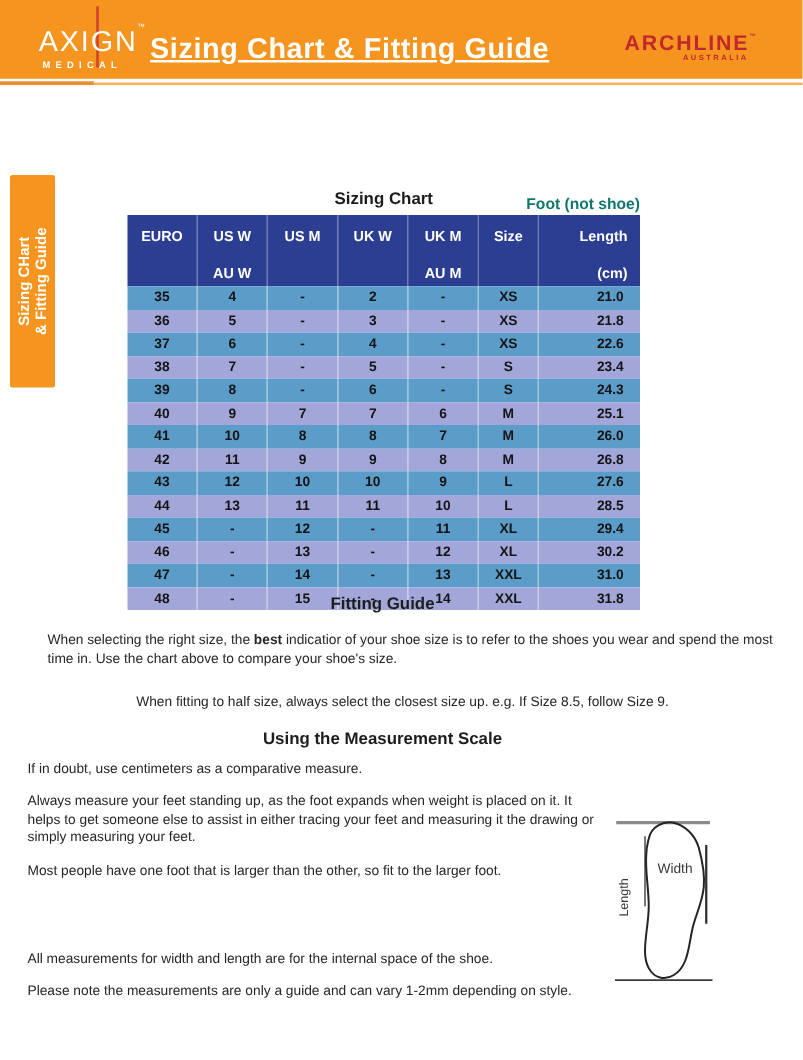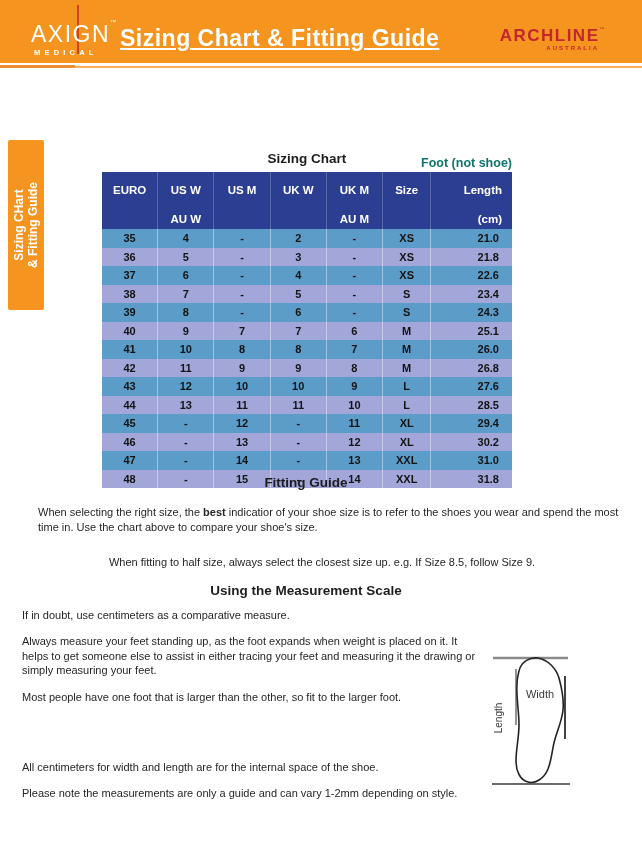--- a/index.html
+++ b/index.html
@@ -266,21 +266,21 @@
 <p class="para" style="top:555px;width:600px;margin:0;text-align:center;">When fitting to half size, always select the closest size up. e.g. If Size 8.5, follow Size 9.</p>
 
 <div class="h2" style="top:583px;">Using the Measurement Scale</div>
 
 <p class="para" style="top:608px;width:600px;margin:0;">If in doubt, use centimeters as a comparative measure.</p>
 
 <p class="para" style="top:634px;width:458px;margin:0;">Always measure your feet standing up, as the foot expands when weight is placed on it. It helps to get someone else to assist in either tracing your feet and measuring it the drawing or simply measuring your feet.</p>
 
 <p class="para" style="top:690px;width:460px;margin:0;">Most people have one foot that is larger than the other, so fit to the larger foot.</p>
 
-<p class="para" style="top:760px;width:540px;margin:0;">All centimeters for width and length are for the internal space of the shoe.</p>
+<p class="para" style="top:760px;width:540px;margin:0;">All measurements for width and length are for the internal space of the shoe.</p>
 
 <p class="para" style="top:786px;width:450px;margin:0;">Please note the measurements are only a guide and can vary 1-2mm depending on style.</p>
 
 <svg class="foot-diagram" width="152" height="160" viewBox="0 0 152 160">
 
   <line x1="5" y1="10" x2="80" y2="10" stroke="#8a8a8a" stroke-width="2.6"></line>
 
   <line x1="4" y1="136" x2="82" y2="136" stroke="#3a3a3a" stroke-width="1.4"></line>
 
   <line x1="28" y1="21" x2="28" y2="77" stroke="#3a3a3a" stroke-width="1.1"></line>

